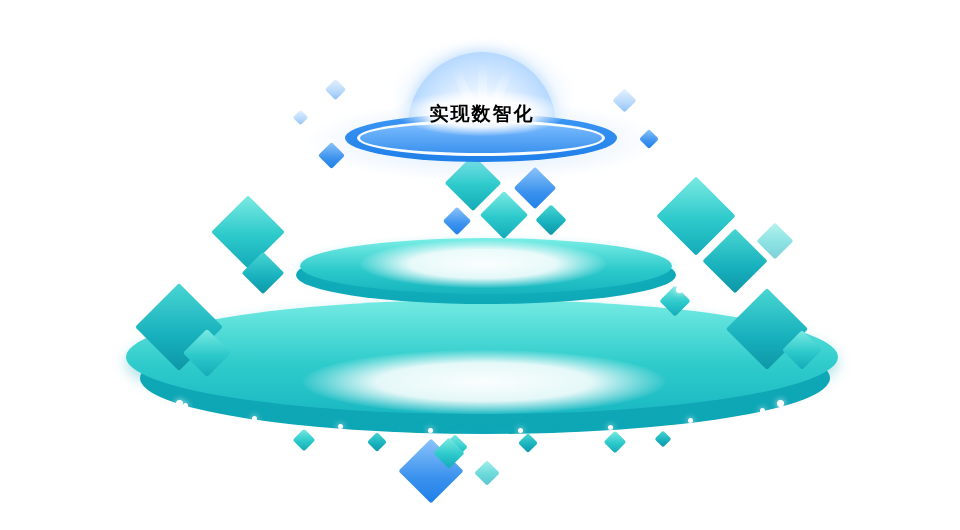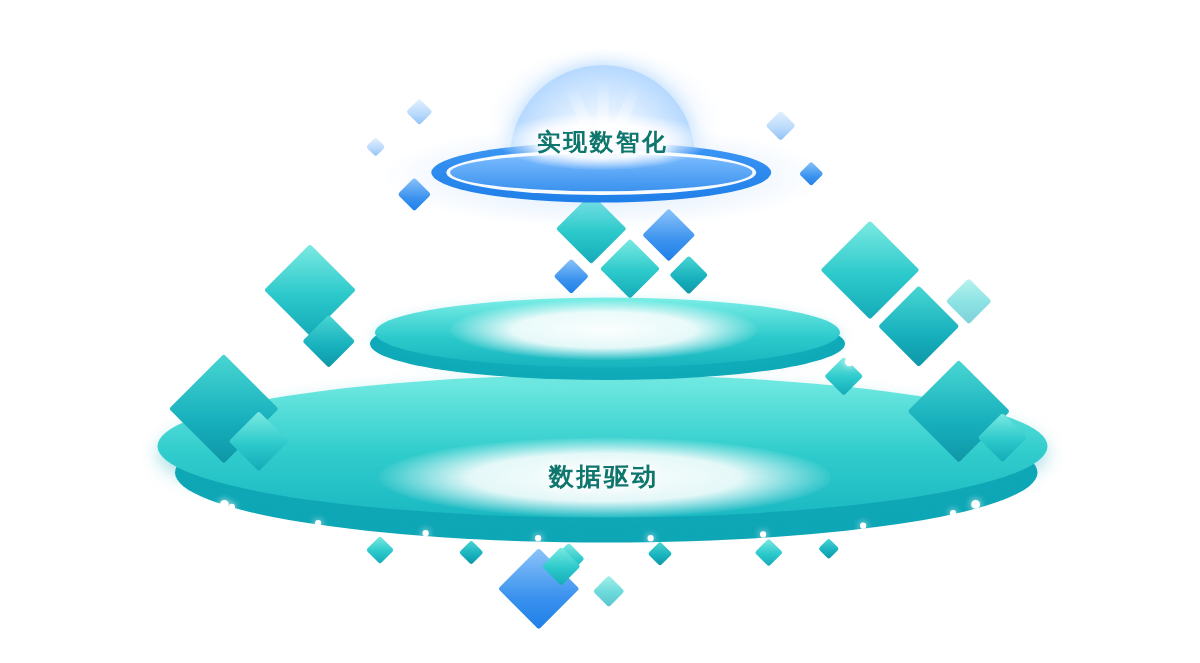--- a/index.html
+++ b/index.html
@@ -3,21 +3,21 @@
 <meta charset="utf-8">
 <style>
   *{margin:0;padding:0;box-sizing:border-box}
   html,body{width:960px;height:530px;background:#fff;font-family:"Liberation Sans",sans-serif;overflow:hidden}
   .scene{position:relative;width:960px;height:530px;background:#fff;overflow:hidden}
   .ellipse{position:absolute;border-radius:50%}
   .crystal{position:absolute;transform:rotate(45deg);border-radius:2px}
   .dot{position:absolute;border-radius:50%;background:#fff;box-shadow:0 0 6px rgba(255,255,255,.95)}
   .band{position:absolute;border-radius:50%;
         background:radial-gradient(ellipse at center,rgba(255,255,255,.98) 0%,rgba(255,255,255,.88) 42%,rgba(255,255,255,0) 72%)}
-  .label{position:absolute;transform:translateX(-50%);font-weight:bold;color:#0f766e;white-space:nowrap;
+  .label{position:absolute;transform:translateX(-50%);font-weight:bold;color:#000000;white-space:nowrap;
          letter-spacing:2px;z-index:20;
          text-shadow:0 0 6px #fff,0 0 10px #fff,0 1px 14px #fff}
   .teal-gem{background:linear-gradient(135deg,#7ceae2 0%,#2cc9cb 55%,#14aab8 100%)}
   .teal-gem-dark{background:linear-gradient(135deg,#49d6d2 0%,#17b0bd 60%,#0e96a6 100%)}
   .blue-gem{background:linear-gradient(135deg,#8cc4fa 0%,#3b92ee 60%,#1f7fe8 100%)}
   .blue-gem-light{background:linear-gradient(135deg,#e4f1ff 0%,#b8d9fb 60%,#8fc0f6 100%)}
 
   
   .halo-dome{left:388px;top:38px;width:190px;height:112px;
              background:radial-gradient(ellipse at center,rgba(160,205,255,.38) 0%,rgba(160,205,255,0) 70%);z-index:3}
@@ -83,21 +83,20 @@
   <div class="crystal teal-gem" style="left:222px;top:206px;width:52px;height:52px;z-index:2"></div>
   <div class="crystal teal-gem-dark" style="left:248px;top:258px;width:30px;height:30px;z-index:4"></div>
   <div class="crystal teal-gem" style="left:668px;top:188px;width:56px;height:56px;z-index:2"></div>
   <div class="crystal teal-gem-dark" style="left:712px;top:238px;width:46px;height:46px;z-index:2"></div>
   <div class="crystal teal-gem" style="left:664px;top:290px;width:22px;height:22px;z-index:4"></div>
   <div class="crystal teal-gem" style="left:762px;top:228px;width:26px;height:26px;opacity:.55;z-index:1"></div>
 
   <div class="ellipse b-under"></div>
   <div class="ellipse b-top"></div>
   <div class="band" style="left:303px;top:350px;width:362px;height:64px;z-index:2"></div>
-  <div class="label" style="left:483px;top:368px;font-size:20px">数据驱动</div>
 
   <div class="crystal teal-gem-dark" style="left:148px;top:296px;width:62px;height:62px;z-index:2"></div>
   <div class="crystal teal-gem" style="left:190px;top:336px;width:34px;height:34px;z-index:2"></div>
   <div class="crystal teal-gem-dark" style="left:738px;top:300px;width:58px;height:58px;z-index:2"></div>
   <div class="crystal teal-gem" style="left:788px;top:336px;width:28px;height:28px;z-index:2"></div>
 
   <div class="dot" style="left:183px;top:403px;width:5px;height:5px;z-index:3"></div>
   <div class="dot" style="left:252px;top:416px;width:5px;height:5px;z-index:3"></div>
   <div class="dot" style="left:338px;top:424px;width:5px;height:5px;z-index:3"></div>
   <div class="dot" style="left:428px;top:428px;width:5px;height:5px;z-index:3"></div>

